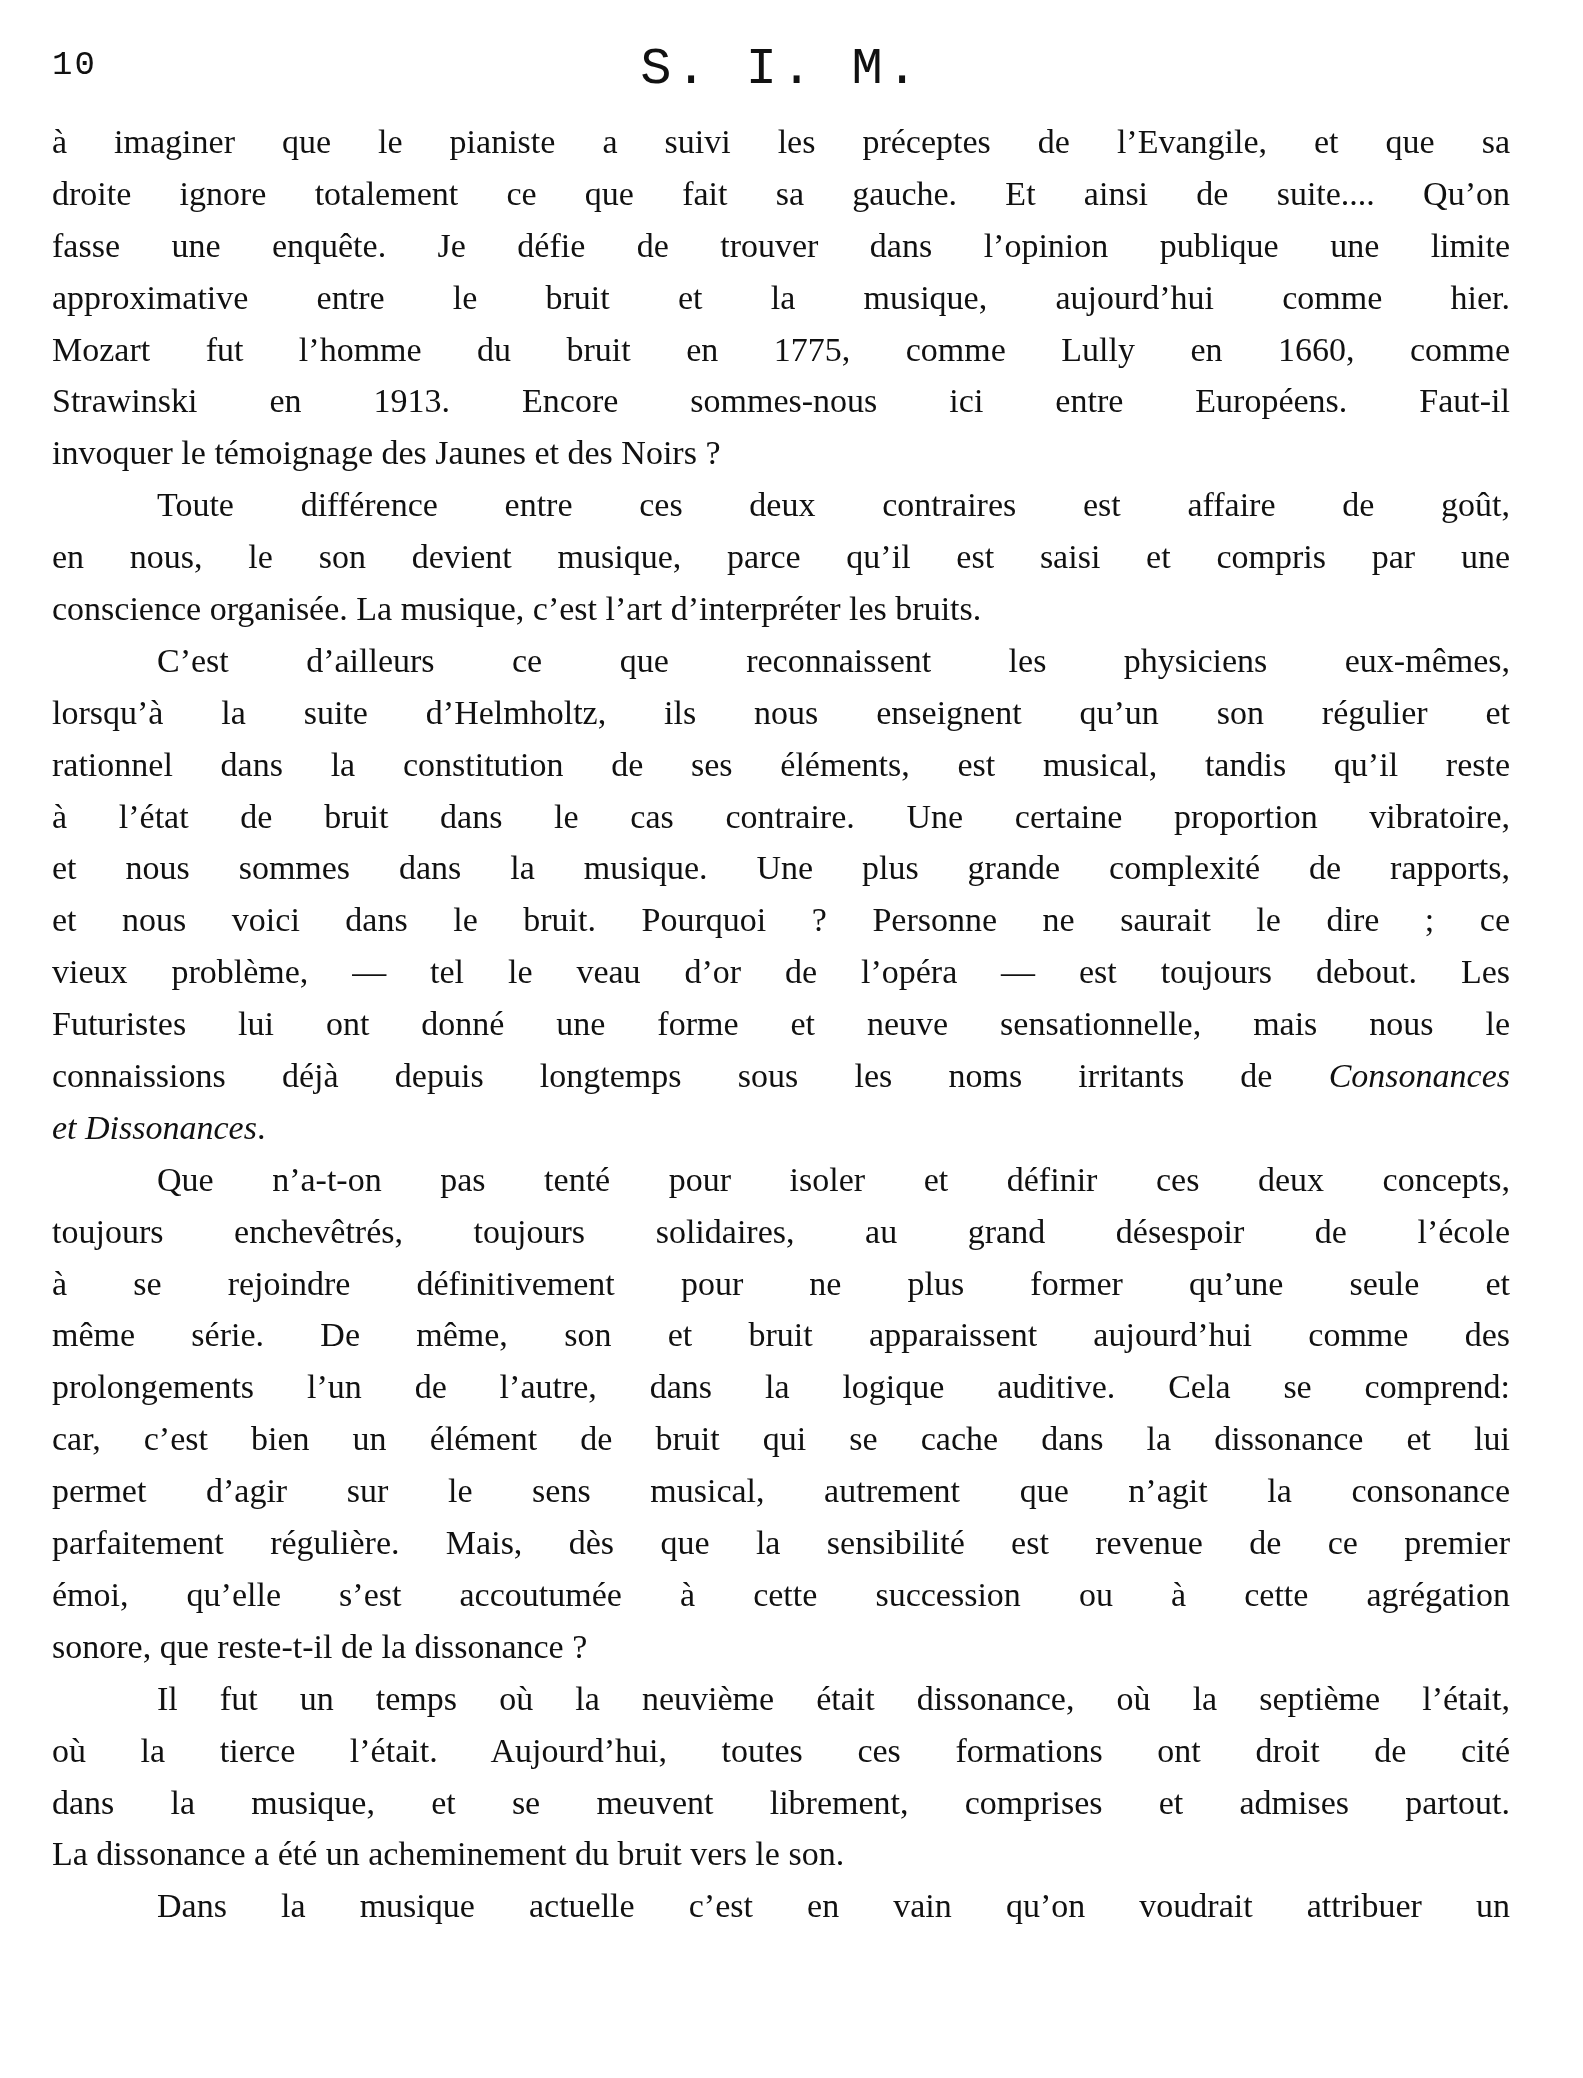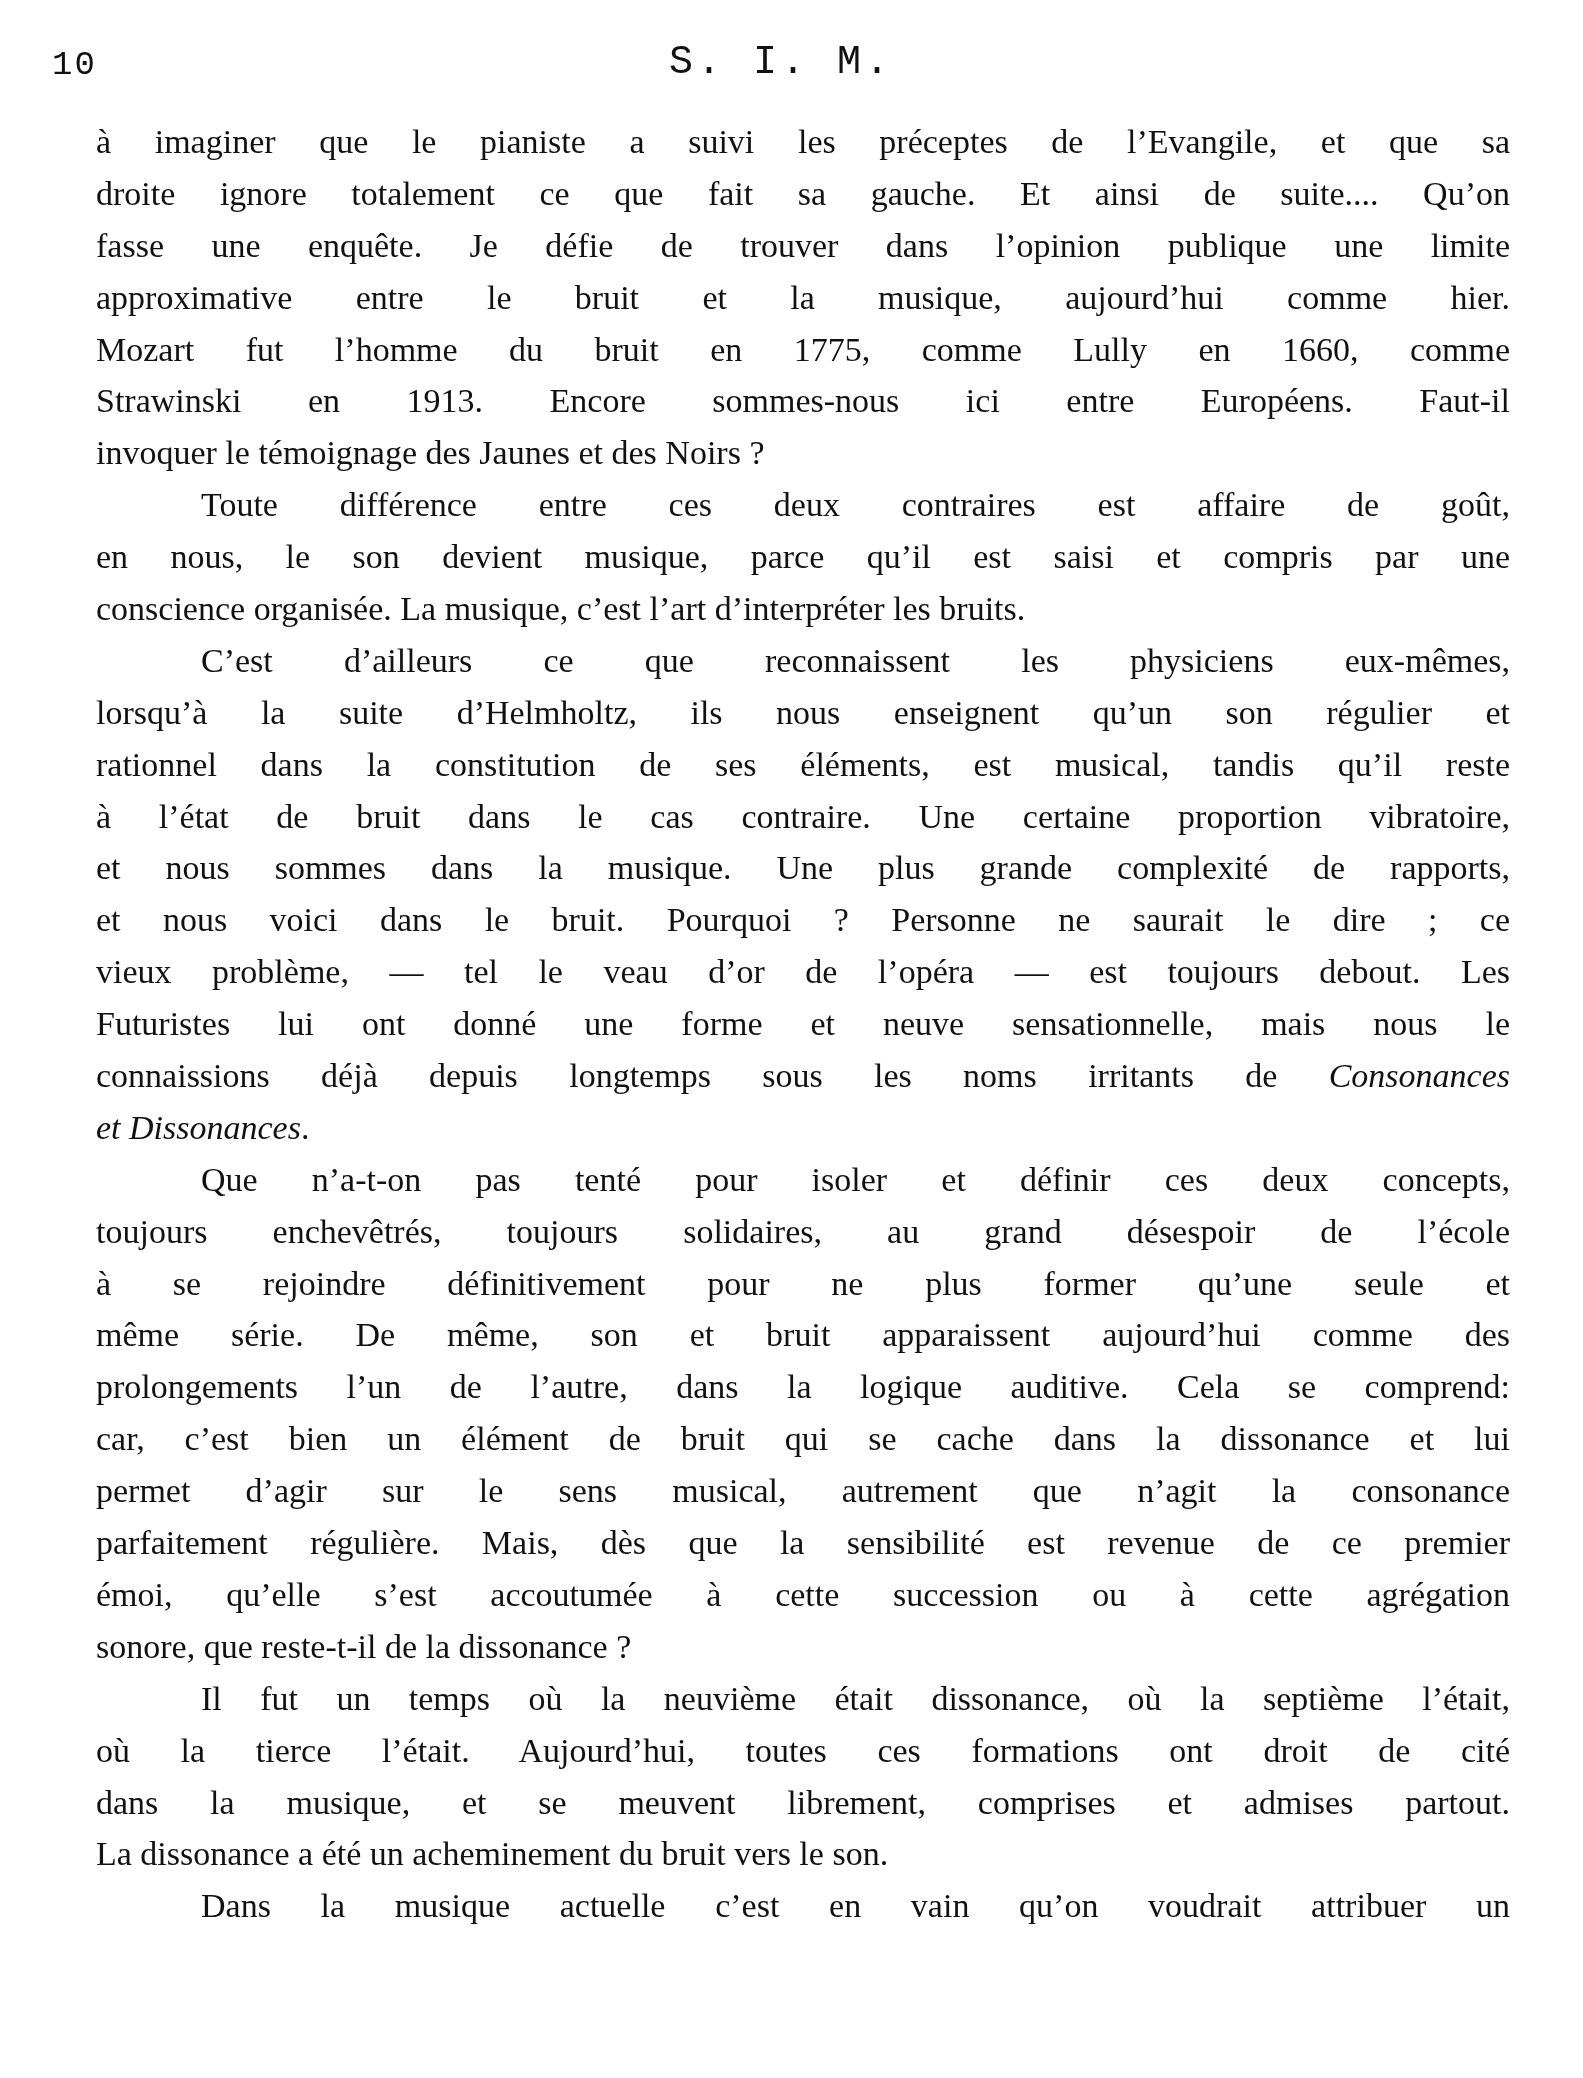--- a/index.html
+++ b/index.html
@@ -29,38 +29,37 @@
       top: 6px;
       font-size: 34px;
       letter-spacing: 2px;
     }
     .running-title {
       position: absolute;
       left: 0;
       right: 0;
       top: 0;
       text-align: center;
-      font-size: 40px;
+      font-size: 52px;
       letter-spacing: 4px;
     }
     .body-text {
       position: absolute;
       top: 116px;
       left: 52px;
       width: 1458px;
       font-size: 34px;
       line-height: 51.9px;
     }
     .line {
       display: block;
       height: 51.9px;
       white-space: nowrap;
       text-align: justify;
       text-align-last: justify;
-      margin-left: 44px;
     }
     .line.indent { padding-left: 105px; }
     .line.last { text-align-last: left; }
     .line .it { font-style: italic; }
   </style>
 </head>
 <body>
 
 <div class="page-header">
   <span class="page-number">10</span>

